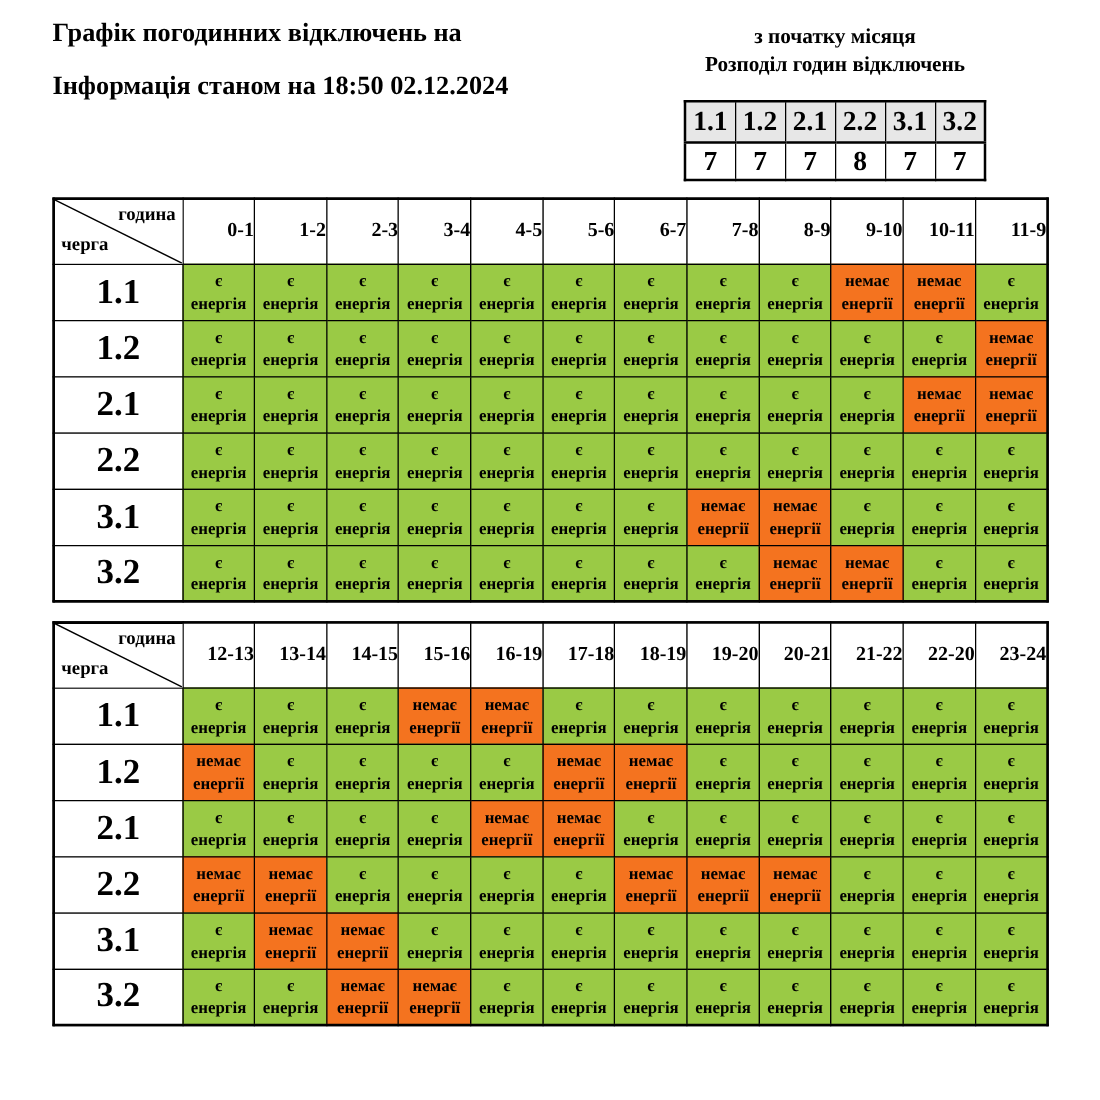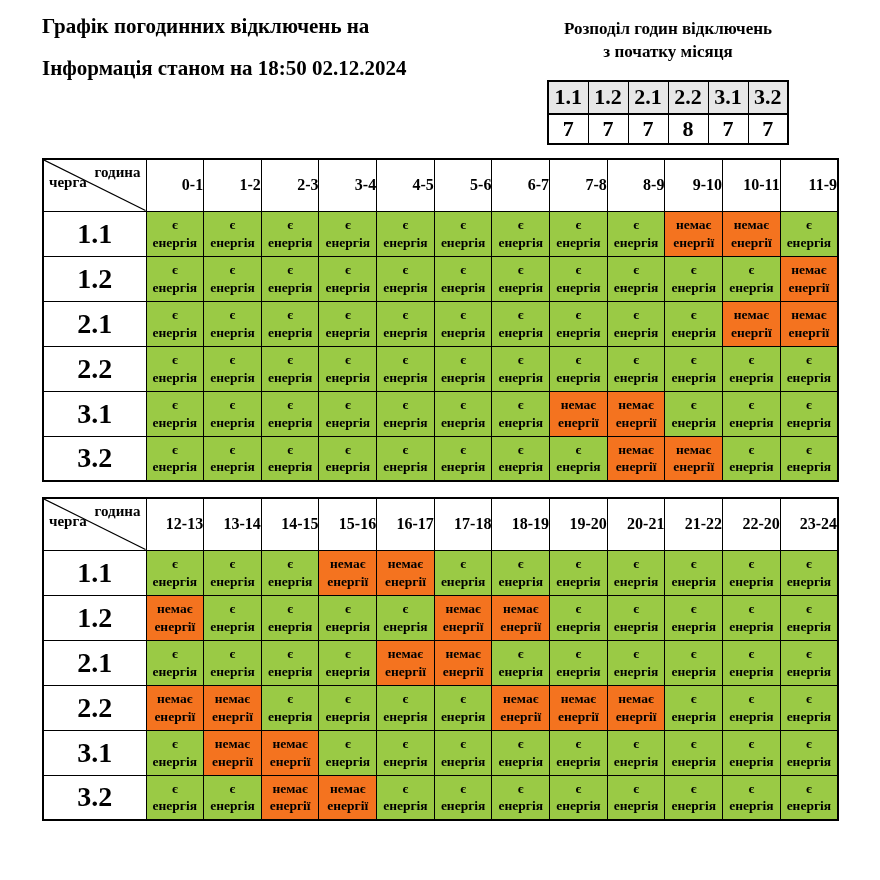--- a/index.html
+++ b/index.html
@@ -37,34 +37,34 @@
   .sched tbody tr{height:45px;}
   .sched th.hour{font-size:16px;font-weight:bold;text-align:right;background:#fff;}
   .sched th.queue{font-size:28px;font-weight:bold;text-align:center;background:#fff;}
   .sched td.cell{text-align:center;vertical-align:middle;font-size:13.5px;font-weight:bold;line-height:1.3;}
   .sched td.on{background:var(--on);}
   .sched td.off{background:var(--off);}
   
   .corner{position:relative;background:#fff;}
   .corner svg{position:absolute;left:0;top:0;width:100%;height:100%;display:block;}
   .corner .c-top{position:absolute;top:4px;right:5px;font-size:15px;font-weight:bold;}
-  .corner .c-bot{position:absolute;bottom:20px;left:5px;font-size:15px;font-weight:bold;}
+  .corner .c-bot{position:absolute;bottom:6px;left:5px;font-size:15px;font-weight:bold;}
 </style>
 </head>
 <body>
 
 <div class="title-block">
   <div class="title">Графік погодинних відключень на</div>
   <div class="info">Інформація станом на 18:50 02.12.2024</div>
 </div>
 
 <div class="summary-block">
   <div class="summary-title">
+    <div>з початку місяця</div>
     <div>Розподіл годин відключень</div>
-    <div>з початку місяця</div>
   </div>
   <table class="summary-table">
     <thead>
         <tr id="summary-queues">
           <th>1.1</th>
           <th>1.2</th>
           <th>2.1</th>
           <th>2.2</th>
           <th>3.1</th>
           <th>3.2</th>
@@ -453,21 +453,21 @@
           <svg viewBox="0 0 103 52" preserveAspectRatio="none">
             <line x1="0" y1="0" x2="103" y2="52" stroke="#000" stroke-width="1.2"></line>
           </svg>
           <span class="c-top">година</span>
           <span class="c-bot">черга</span>
         </th>
         <th class="hour">12-13</th>
         <th class="hour">13-14</th>
         <th class="hour">14-15</th>
         <th class="hour">15-16</th>
-        <th class="hour">16-17</th>
+        <th class="hour">16-19</th>
         <th class="hour">17-18</th>
         <th class="hour">18-19</th>
         <th class="hour">19-20</th>
         <th class="hour">20-21</th>
         <th class="hour">21-22</th>
         <th class="hour">22-20</th>
         <th class="hour">23-24</th>
       </tr>
     </thead>
     <tbody>

